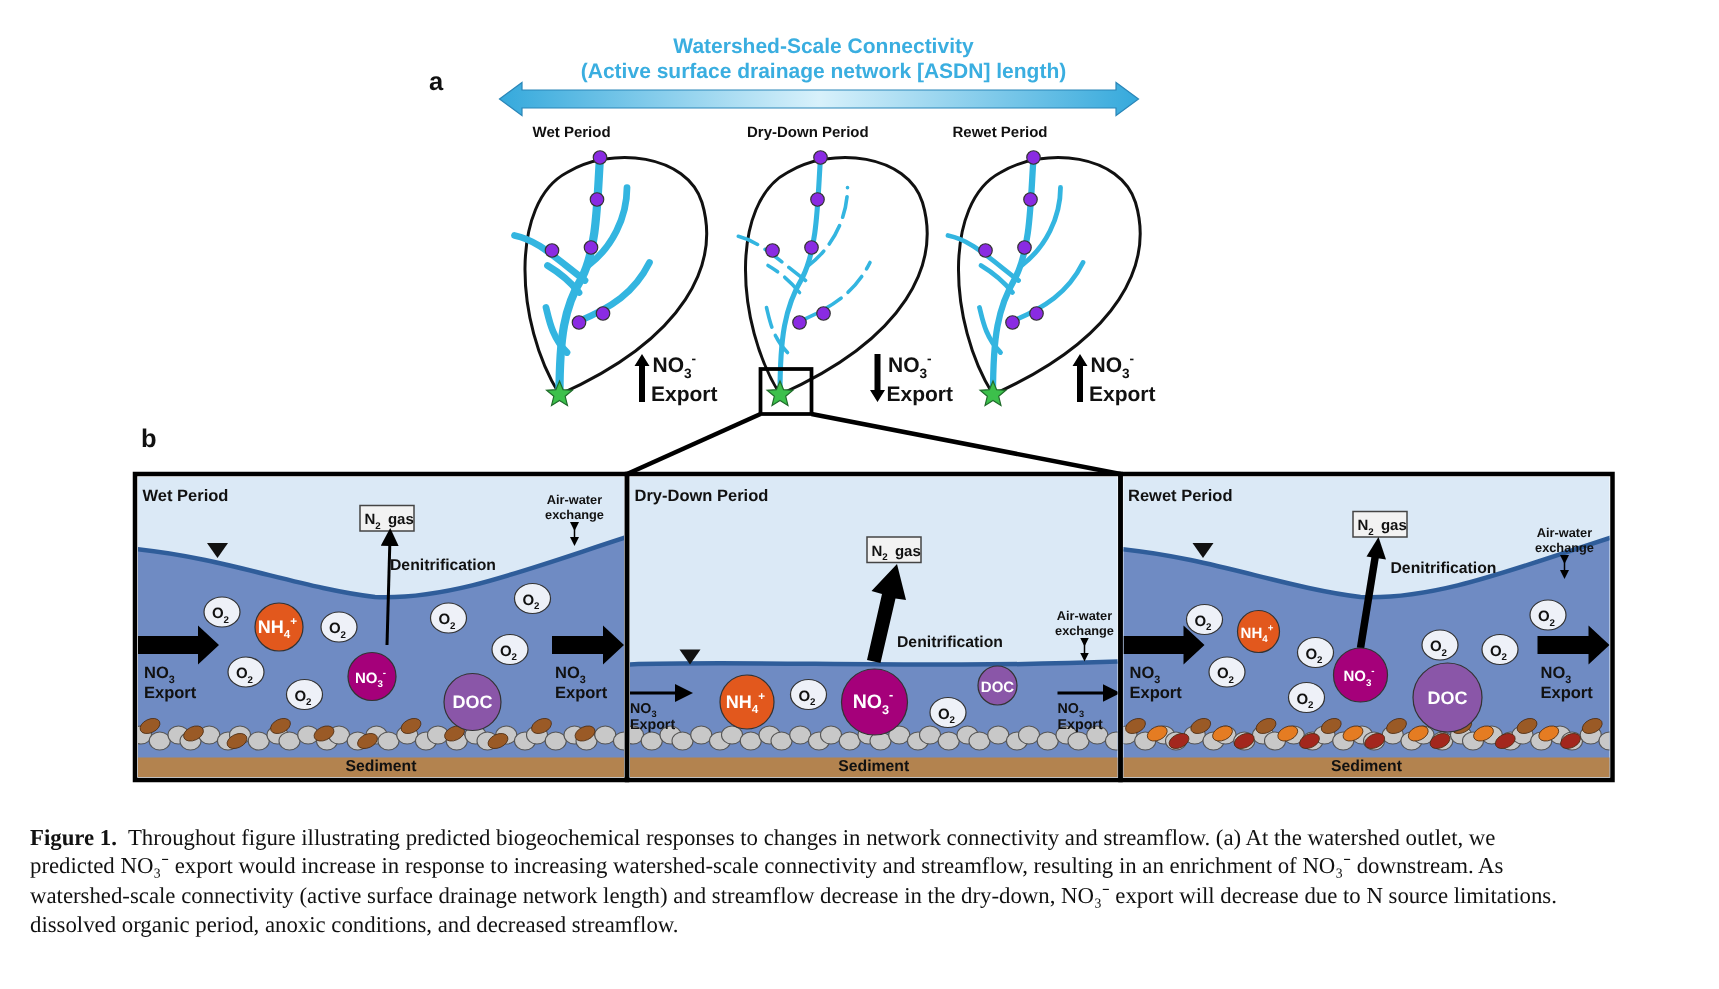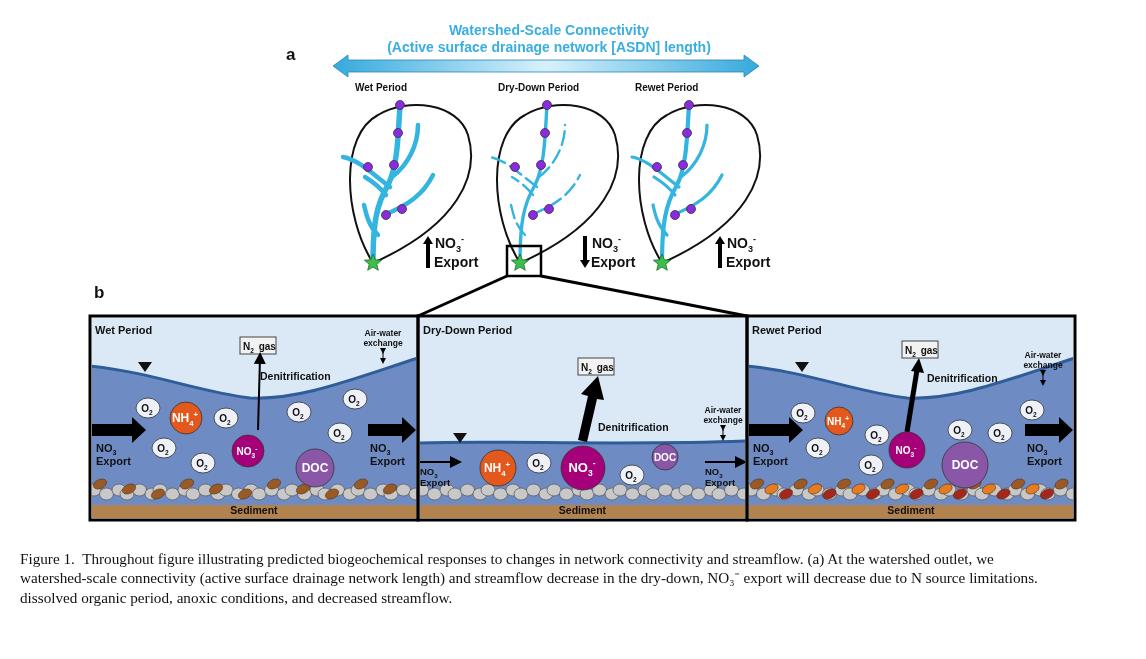--- a/index.html
+++ b/index.html
@@ -1,20 +1,20 @@
 <!DOCTYPE html>
 <html><head>
 <meta charset="utf-8">
 <style>
   html,body{margin:0;padding:0;background:#fff;}
   body{width:1146px;height:659px;position:relative;overflow:hidden;font-family:"Liberation Sans",sans-serif;}
   #fig{position:absolute;left:0;top:0;width:1146px;height:540px;}
   .caption{position:absolute;left:20px;top:549px;width:1110px;font-family:"Liberation Serif",serif;font-size:15.2px;line-height:19.4px;color:#111;}
   .caption .line{display:block;white-space:nowrap;}
-  .caption b{font-weight:normal;}
+  .caption b{font-weight:bold;}
   svg text{font-family:"Liberation Sans",sans-serif;}
 </style>
 </head>
 <body>
 
 <svg id="fig" viewBox="0 0 1146 540" width="1146" height="540" xmlns="http://www.w3.org/2000/svg">
   <defs>
     <linearGradient id="arrowGrad" x1="0" y1="0" x2="1" y2="0">
       <stop offset="0" stop-color="#35a9dc"></stop>
       <stop offset="0.5" stop-color="#d8f1fb"></stop>
@@ -349,15 +349,16 @@
         <text x="906" y="454" font-size="10" fill="#fff" font-weight="bold" text-anchor="middle"><tspan>NO</tspan><tspan font-size="6.5" dy="3">3</tspan><tspan font-size="6.5" dy="-7.5">-</tspan></text>
         <circle cx="965" cy="465" r="23" fill="#8a56a8" stroke="#333" stroke-width="0.8"></circle>
         <text x="965" y="469" font-size="12" fill="#fff" font-weight="bold" text-anchor="middle">DOC</text>
       </g>
       <rect x="747" y="316" width="328" height="204" fill="none" stroke="#000" stroke-width="3"></rect>
     </g>
 </svg>
 
 <div class="caption">
   <span class="line"><b>Figure 1.</b>&nbsp; <span>Throughout figure illustrating predicted biogeochemical responses to changes in network connectivity and streamflow. (a) At the watershed outlet, we</span></span>
+  <span class="line">predicted NO₃⁻ export would increase in response to increasing watershed-scale connectivity and streamflow, resulting in an enrichment of NO₃⁻ downstream. As</span>
   <span class="line">watershed-scale connectivity (active surface drainage network length) and streamflow decrease in the dry-down, NO₃⁻ export will decrease due to N source limitations.</span>
   <span class="line">dissolved organic period, anoxic conditions, and decreased streamflow.</span>
 </div>
 
 </body></html>

